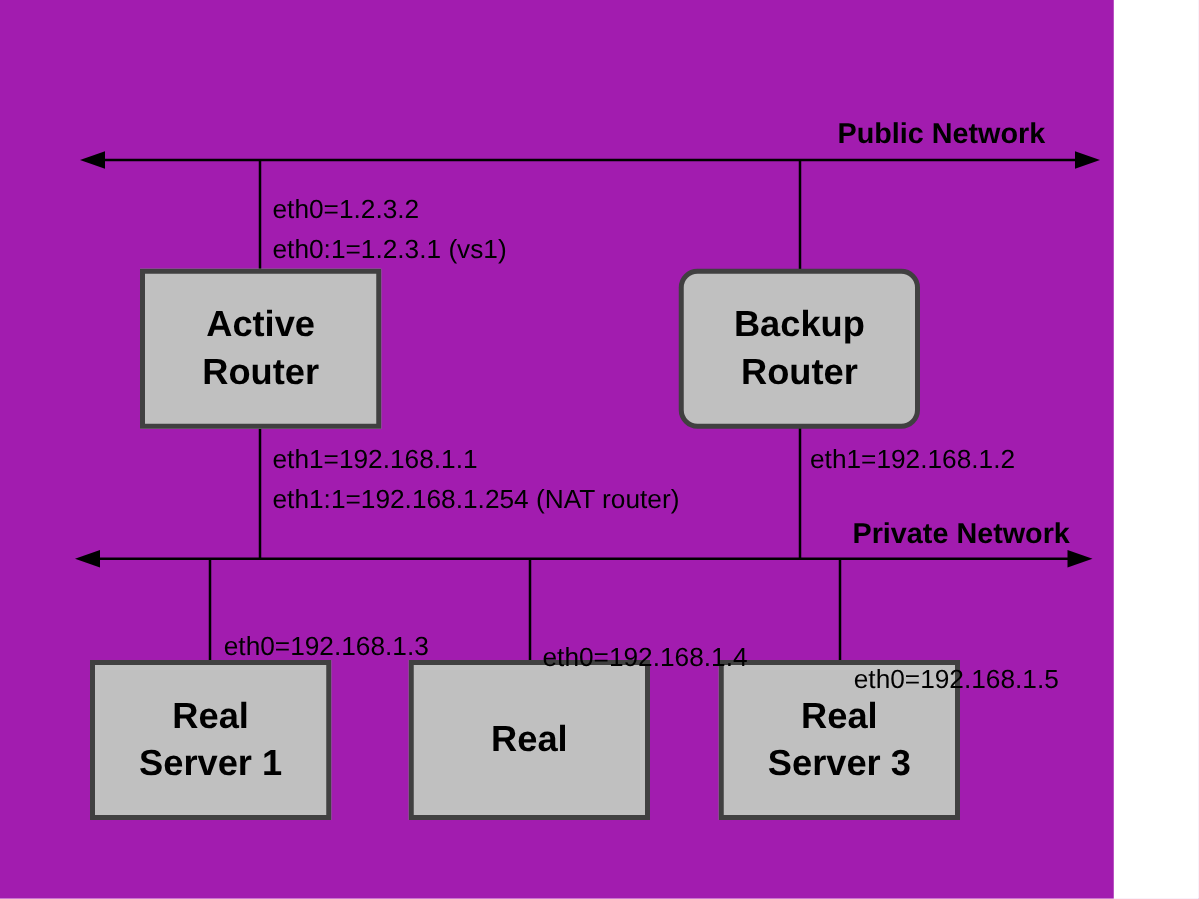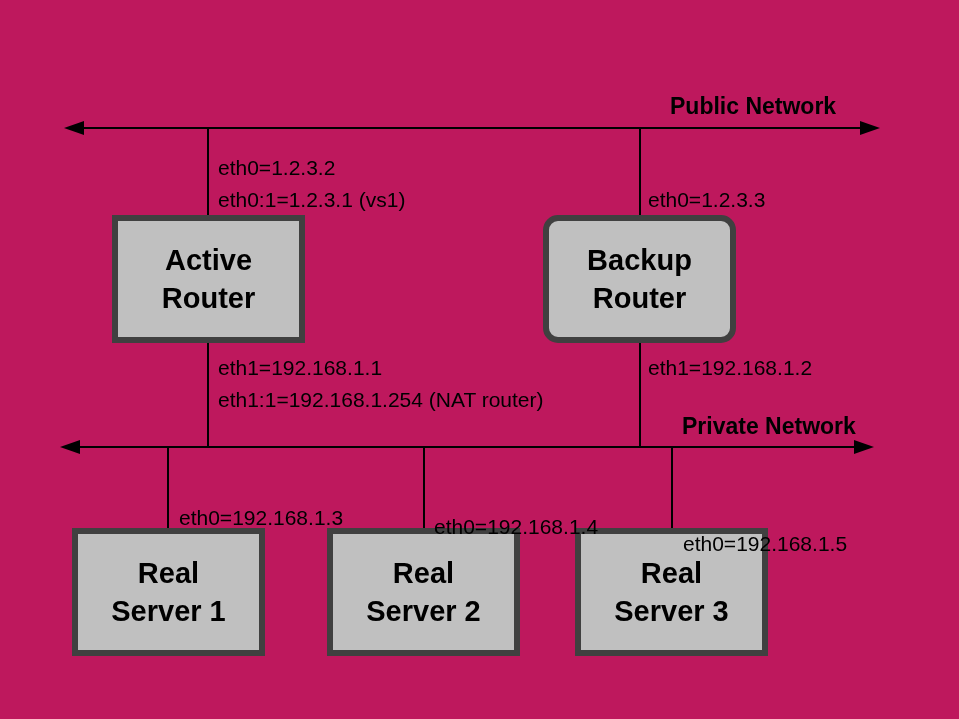--- a/index.html
+++ b/index.html
@@ -2,23 +2,23 @@
 <html><head>
 <meta charset="utf-8">
 <style>
   html, body {
     margin: 0;
     padding: 0;
     background: #ffffff;
   }
   .canvas {
     position: relative;
-    width: 959px;
+    width: 891px;
     height: 719px;
-    background: #be185d;
+    background: #a21caf;
     font-family: "Liberation Sans", "DejaVu Sans", sans-serif;
     color: #000000;
     overflow: hidden;
   }
   
   .hline {
     position: absolute;
     height: 2px;
     background: #000000;
   }
@@ -41,21 +41,21 @@
     border-bottom: 7px solid transparent;
     border-left: 20px solid #000000;
   }
   
   .node {
     position: absolute;
     width: 193px;
     height: 128px;
     box-sizing: border-box;
     background: #c0c0c0;
-    border: 6px solid #404040;
+    border: 4px solid #404040;
     display: flex;
     flex-direction: column;
     align-items: center;
     justify-content: center;
     text-align: center;
     font-weight: bold;
     font-size: 29px;
     line-height: 38px;
   }
   
@@ -106,35 +106,31 @@
     <span>Backup</span>
     <span>Router</span>
   </div>
 
   <div class="node" style="left:72px; top:528px;">
     <span>Real</span>
     <span>Server 1</span>
   </div>
   <div class="node" style="left:327px; top:528px;">
     <span>Real</span>
-    <span>Server 2</span>
   </div>
   <div class="node" style="left:575px; top:528px;">
     <span>Real</span>
     <span>Server 3</span>
   </div>
 
   <div class="iface" style="left:218px; top:152px;">
     <span class="l">eth0=1.2.3.2</span>
     <span class="l">eth0:1=1.2.3.1 (vs1)</span>
   </div>
 
-  <div class="iface" style="left:648px; top:184px;">
-    <span class="l">eth0=1.2.3.3</span>
-  </div>
 
   <div class="iface" style="left:218px; top:352px;">
     <span class="l">eth1=192.168.1.1</span>
     <span class="l">eth1:1=192.168.1.254 (NAT router)</span>
   </div>
 
   <div class="iface" style="left:648px; top:352px;">
     <span class="l">eth1=192.168.1.2</span>
   </div>
 

